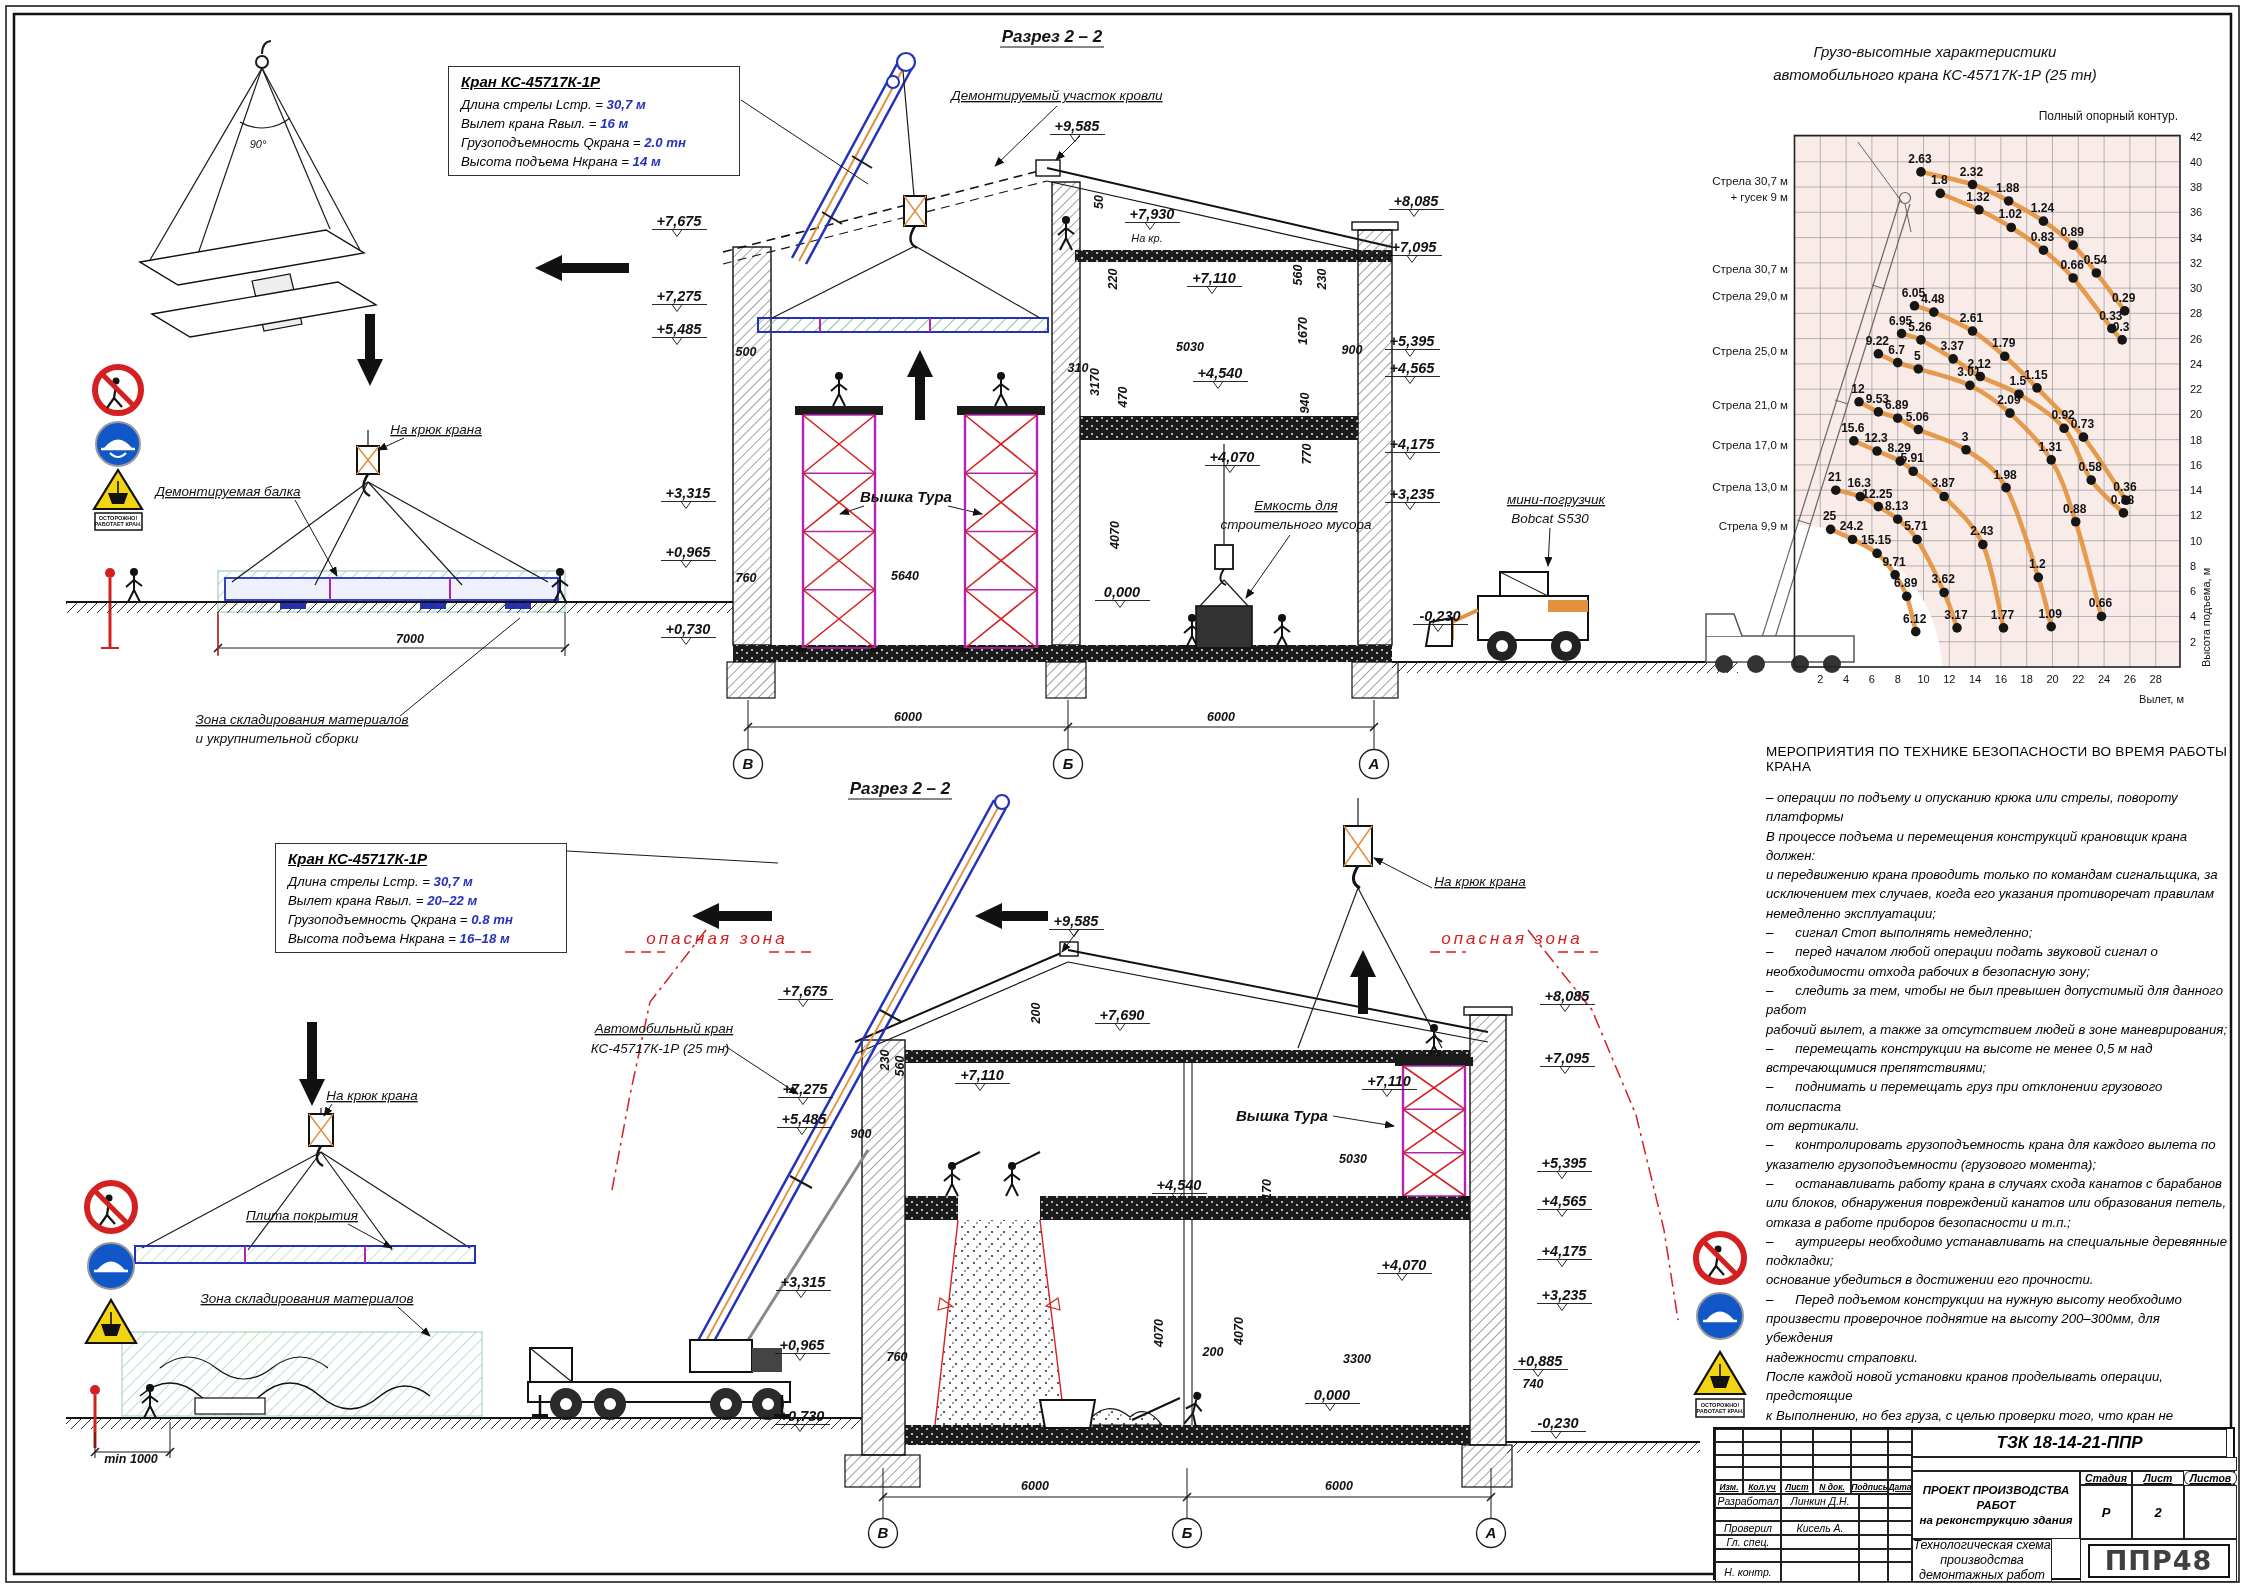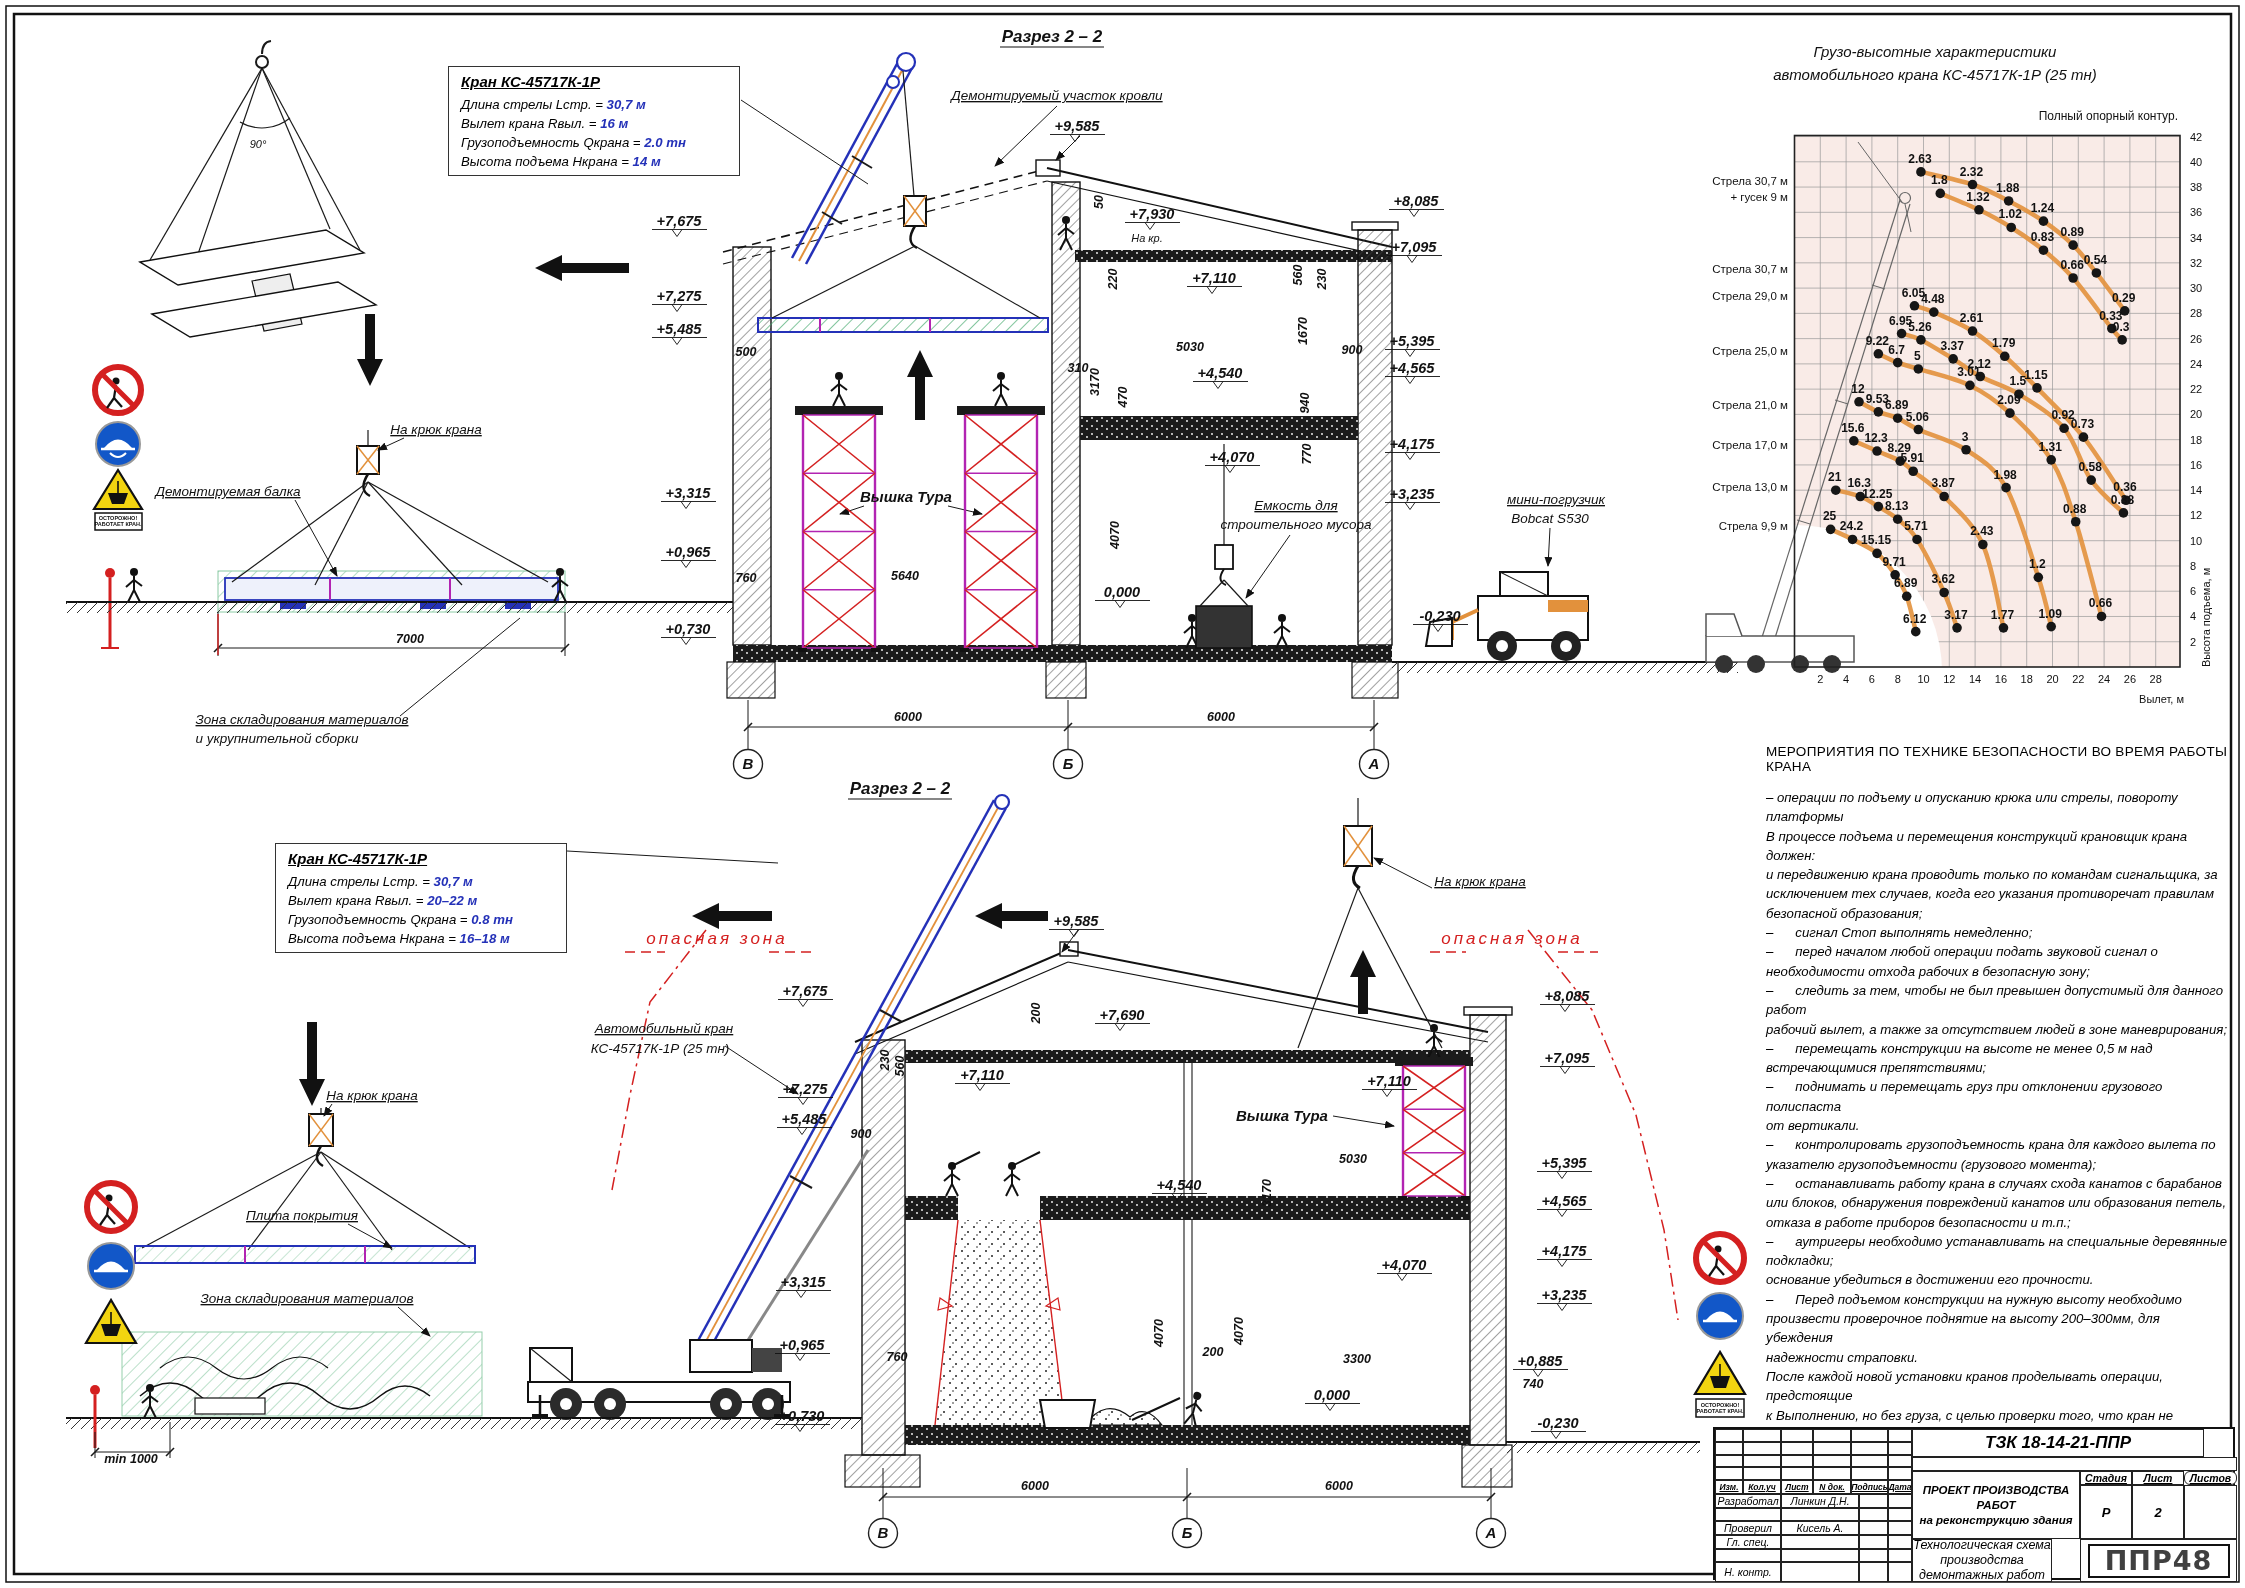--- a/index.html
+++ b/index.html
@@ -963,21 +963,21 @@
   <div class="sr"><span>Высота подъема Нкрана = </span><span class="sv">16–18 м</span></div>
 </div>
 
 <div class="overlay" id="safety" style="left:1766px;top:744px;">
   <div class="stitle">МЕРОПРИЯТИЯ ПО ТЕХНИКЕ БЕЗОПАСНОСТИ ВО ВРЕМЯ РАБОТЫ КРАНА</div>
   <div id="safety-lines">
         <div class="sline">– операции по подъему и опусканию крюка или стрелы, повороту платформы</div>
         <div class="sline">В процессе подъема и перемещения конструкций крановщик крана должен:</div>
         <div class="sline">и передвижению крана проводить только по командам сигнальщика, за</div>
         <div class="sline">исключением тех случаев, когда его указания противоречат правилам</div>
-        <div class="sline">безопасной образования;</div>
+        <div class="sline">немедленно эксплуатации;</div>
         <div class="sline">–      сигнал Стоп выполнять немедленно;</div>
         <div class="sline">–      перед началом любой операции подать звуковой сигнал о</div>
         <div class="sline">необходимости отхода рабочих в безопасную зону;</div>
         <div class="sline">–      следить за тем, чтобы не был превышен допустимый для данного работ</div>
         <div class="sline">рабочий вылет, а также за отсутствием людей в зоне маневрирования;</div>
         <div class="sline">–      перемещать конструкции на высоте не менее 0,5 м над</div>
         <div class="sline">встречающимися препятствиями;</div>
         <div class="sline">–      поднимать и перемещать груз при отклонении грузового полиспаста</div>
         <div class="sline">от вертикали.</div>
         <div class="sline">–      контролировать грузоподъемность крана для каждого вылета по</div>
@@ -1050,21 +1050,21 @@
         <div class="cell " style="left: 173px; top: 106px; width: 24px; height: 14px; font: italic 400 9px &quot;Liberation Sans&quot;, sans-serif;"></div>
         <div class="cell sig" style="left: 0px; top: 120px; width: 66px; height: 13px; font: italic 400 10.5px &quot;Liberation Sans&quot;, sans-serif;"></div>
         <div class="cell sig" style="left: 66px; top: 120px; width: 78px; height: 13px; font: italic 400 10.5px &quot;Liberation Sans&quot;, sans-serif;"></div>
         <div class="cell " style="left: 144px; top: 120px; width: 29px; height: 13px; font: italic 400 9px &quot;Liberation Sans&quot;, sans-serif;"></div>
         <div class="cell " style="left: 173px; top: 120px; width: 24px; height: 13px; font: italic 400 9px &quot;Liberation Sans&quot;, sans-serif;"></div>
         <div class="cell sig" style="left: 0px; top: 133px; width: 66px; height: 20px; font: italic 400 10.5px &quot;Liberation Sans&quot;, sans-serif;">Н. контр.</div>
         <div class="cell sig" style="left: 66px; top: 133px; width: 78px; height: 20px; font: italic 400 10.5px &quot;Liberation Sans&quot;, sans-serif;"></div>
         <div class="cell " style="left: 144px; top: 133px; width: 29px; height: 20px; font: italic 400 9px &quot;Liberation Sans&quot;, sans-serif;"></div>
         <div class="cell " style="left: 173px; top: 133px; width: 24px; height: 20px; font: italic 400 9px &quot;Liberation Sans&quot;, sans-serif;"></div>
       </div>
-  <div class="cell tb-code" style="left:197px;top:0;width:292px;height:28px;">ТЗК 18-14-21-ППР</div>
+  <div class="cell tb-code" style="left:197px;top:0;width:315px;height:28px;">ТЗК 18-14-21-ППР</div>
   <div class="cell" style="left:197px;top:28px;width:325px;height:14px;"></div>
   <div class="cell tb-proj" style="left:197px;top:42px;width:168px;height:68px;flex-direction:column;">
     <div>ПРОЕКТ ПРОИЗВОДСТВА РАБОТ</div>
         <div>на реконструкцию здания</div>
   </div>
   <div class="cell tb-h" style="left:365px;top:42px;width:52px;height:14px;">Стадия</div>
   <div class="cell tb-h" style="left:417px;top:42px;width:52px;height:14px;">Лист</div>
   <div class="cell tb-h" style="left:469px;top:42px;width:53px;height:14px;border-radius:6px;">Листов</div>
   <div class="cell tb-v" style="left:365px;top:56px;width:52px;height:54px;">Р</div>
   <div class="cell tb-v" style="left:417px;top:56px;width:52px;height:54px;">2</div>

